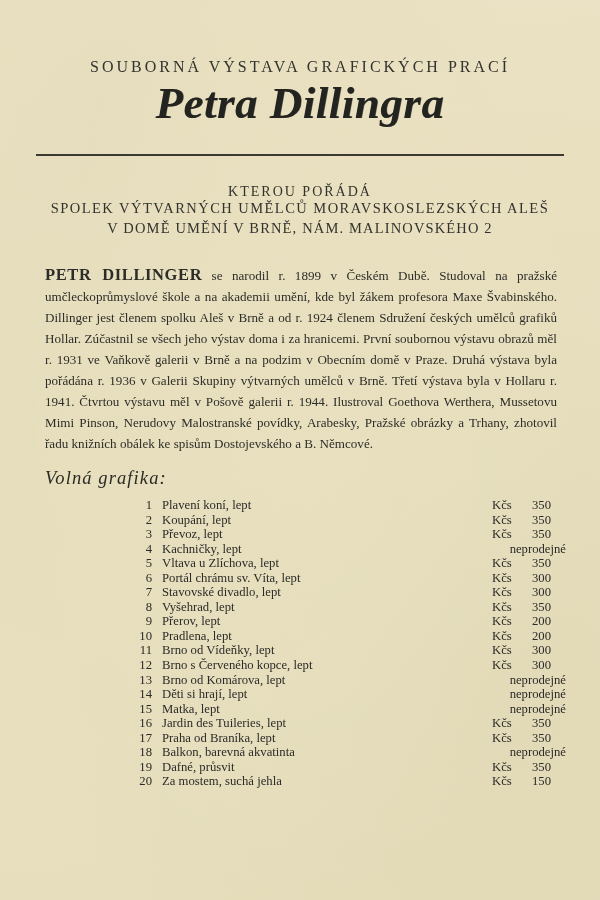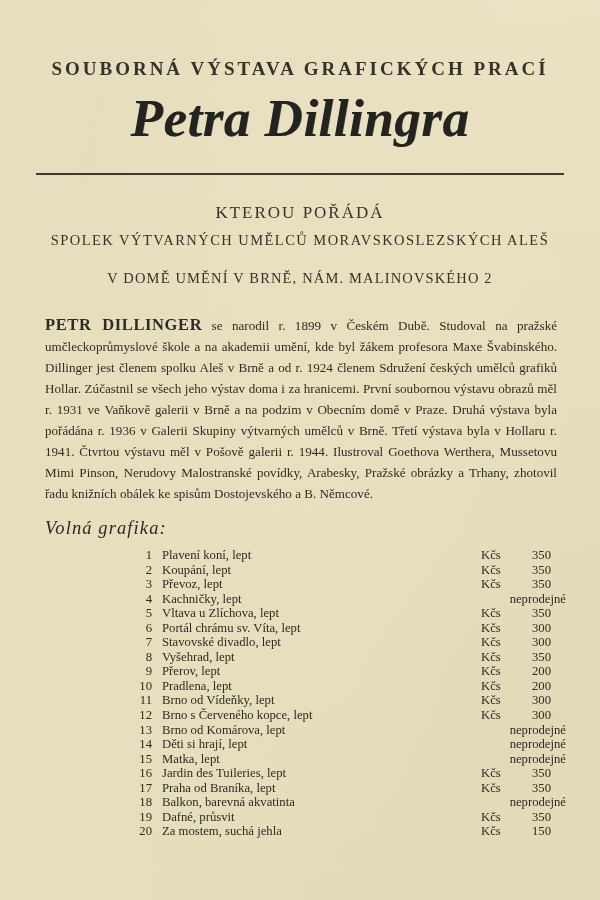--- a/index.html
+++ b/index.html
@@ -32,56 +32,55 @@
     position: relative;
     width: 600px;
     height: 900px;
     box-sizing: border-box;
     padding: 0 34px;
   }
 
   
   .kicker {
     text-align: center;
-    font-size: 19px;
+    font-size: 16px;
     letter-spacing: 3.0px;
     margin-top: 58px;
     white-space: nowrap;
     color: #33332e;
-    font-weight: bold;
   }
   .display-title {
     text-align: center;
     font-weight: bold;
     font-style: italic;
-    font-size: 53px;
+    font-size: 45px;
     letter-spacing: 0.5px;
-    margin-top: 12px;
+    margin-top: 5px;
     line-height: 1.0;
     color: #23231f;
     text-shadow: 0.5px 0 0 rgba(35,35,31,0.55);
   }
   .rule {
     height: 0;
     border-top: 2.2px solid #3a3a33;
     margin: 28px 2px 0 2px;
   }
 
   
   .org {
     text-align: center;
     margin-top: 28px;
   }
   .org div {
     letter-spacing: 2.0px;
     color: #33332e;
     white-space: nowrap;
   }
-  .org .l1 { font-size: 17px; margin-bottom: 9px; }
-  .org .l2 { font-size: 14.5px; letter-spacing: 1.45px; margin-bottom: 21px; }
+  .org .l1 { font-size: 14px; }
+  .org .l2 { font-size: 14.5px; letter-spacing: 1.45px; margin-bottom: 3px; }
   .org .l3 { font-size: 14.5px; letter-spacing: 1.15px; margin-bottom: 9px; }
   .org .l4 { font-size: 14px;   letter-spacing: 1.6px; }
 
   
   .bio {
     margin-top: 27px;
     font-size: 13.1px;
     line-height: 21px;
     text-align: justify;
     color: #2d2d28;
@@ -124,21 +123,20 @@
   .w-title {
     padding-left: 10px;
     flex: 1 1 auto;
     overflow: hidden;
   }
   .w-price {
     flex: 0 0 108px;
     text-align: right;
     display: flex;
     justify-content: flex-end;
-    gap: 11px;
   }
   .w-cur {
     width: 40px;
     text-align: left;
   }
   .w-amt {
     width: 34px;
     text-align: left;
   }
   .w-note {

